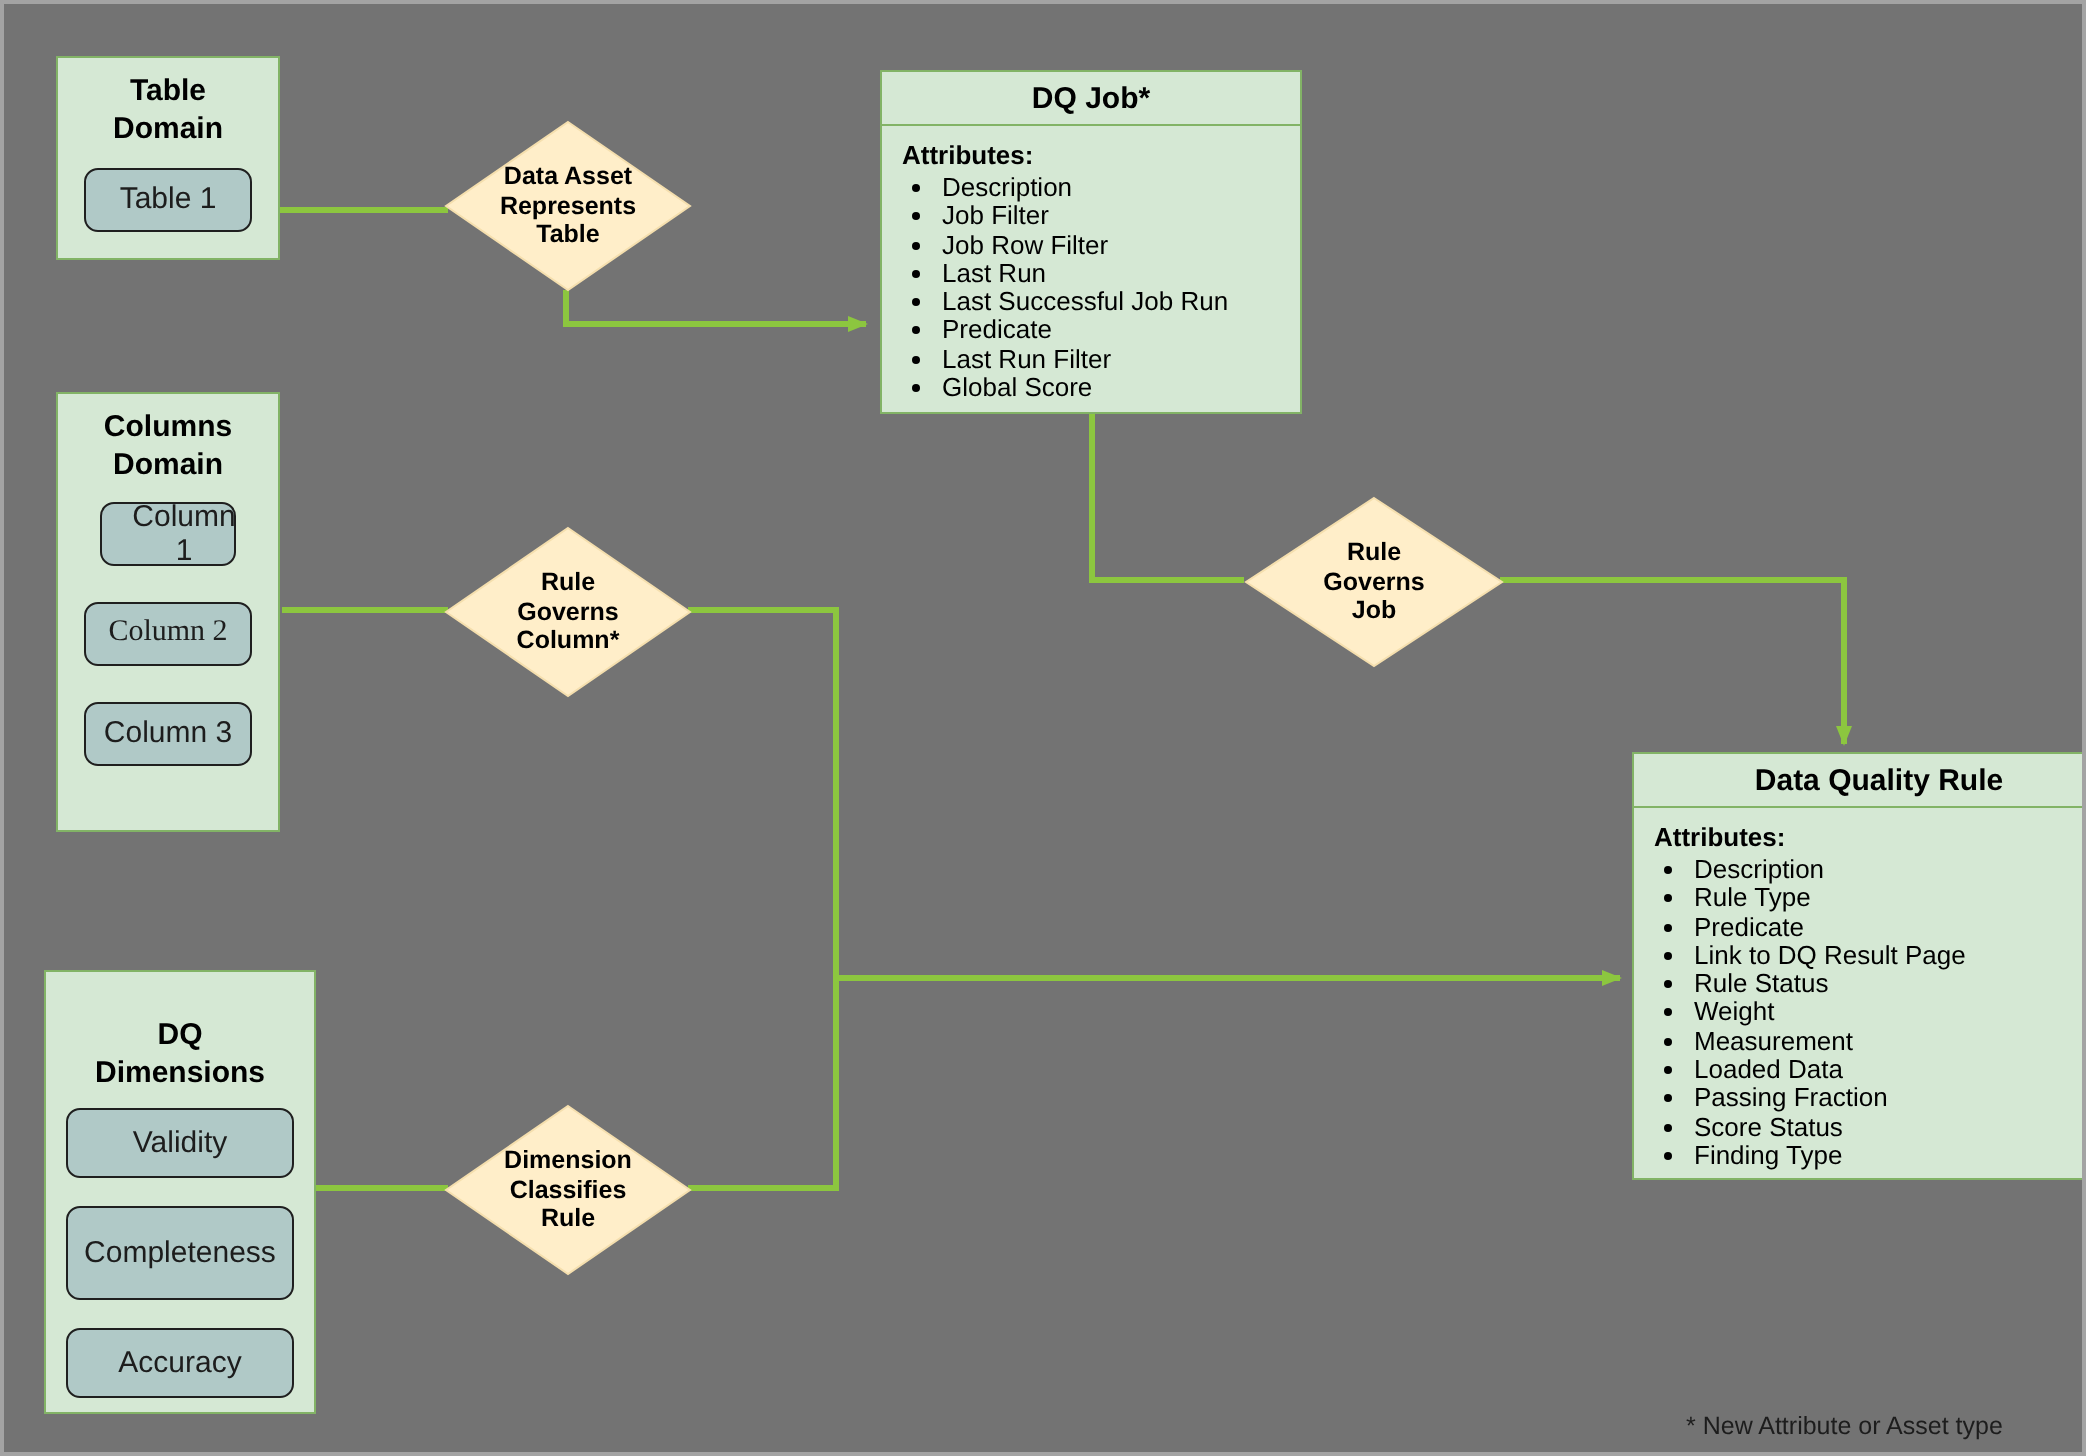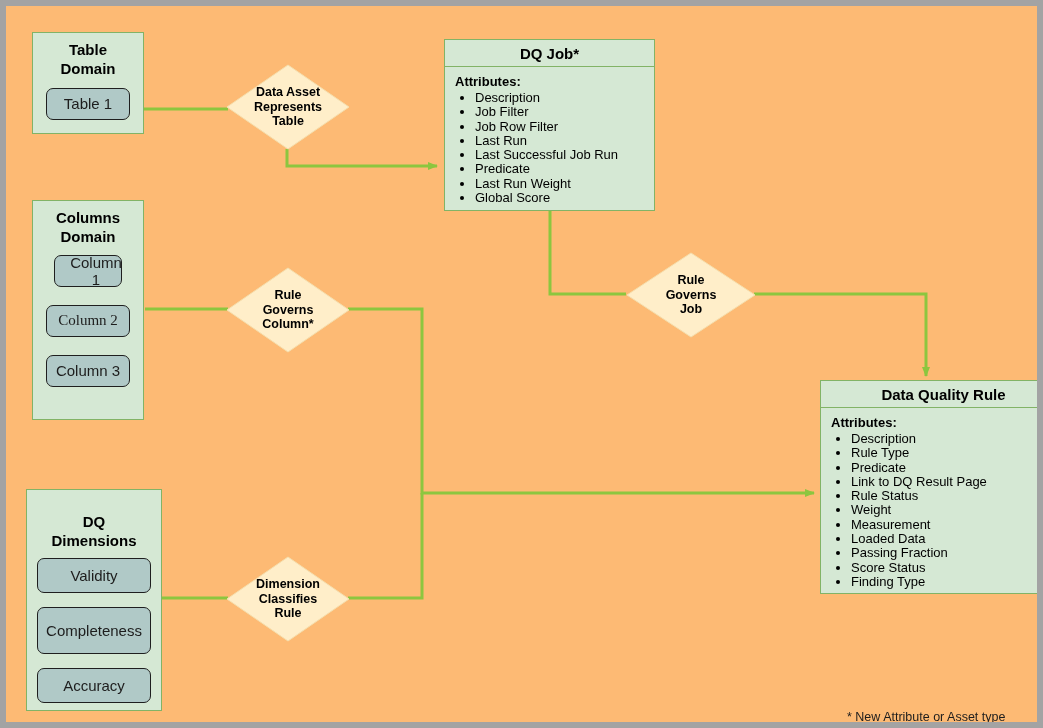--- a/index.html
+++ b/index.html
@@ -4,22 +4,22 @@
 <style>
   html, body {
     margin: 0;
     padding: 0;
     background: #ffffff;
   }
   #canvas {
     position: relative;
     width: 1043px;
     height: 728px;
-    background: #fdba74;
-    border: 6px solid #a3a3a3;
+    background: #737373;
+    border: 2px solid #a3a3a3;
     box-sizing: border-box;
     font-family: "Liberation Sans", sans-serif;
     overflow: hidden;
   }
   #edges {
     position: absolute;
     left: 0;
     top: 0;
     width: 1043px;
     height: 728px;
@@ -189,21 +189,21 @@
     <div class="entity-header">DQ Job*</div>
     <div class="entity-body">
       <div class="attr-label">Attributes:</div>
       <ul class="attr-list">
         <li>Description</li>
         <li>Job Filter</li>
         <li>Job Row Filter</li>
         <li>Last Run</li>
         <li>Last Successful Job Run</li>
         <li>Predicate</li>
-        <li>Last Run Weight</li>
+        <li>Last Run Filter</li>
         <li>Global Score</li>
       </ul>
     </div>
   </div>
 
   <div class="entity" style="left:814px; top:374px; width:247px; height:214px;">
     <div class="entity-header">Data Quality Rule</div>
     <div class="entity-body">
       <div class="attr-label">Attributes:</div>
       <ul class="attr-list">

